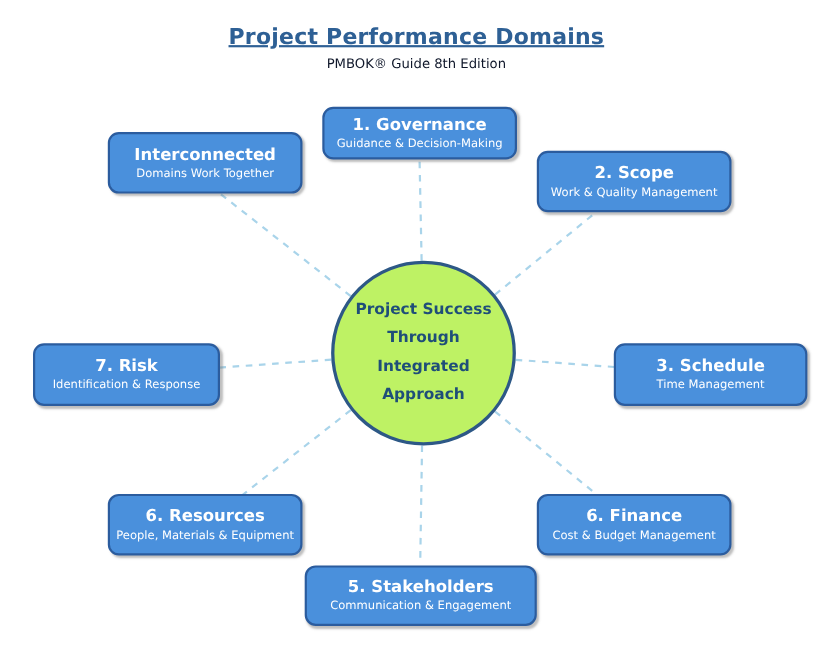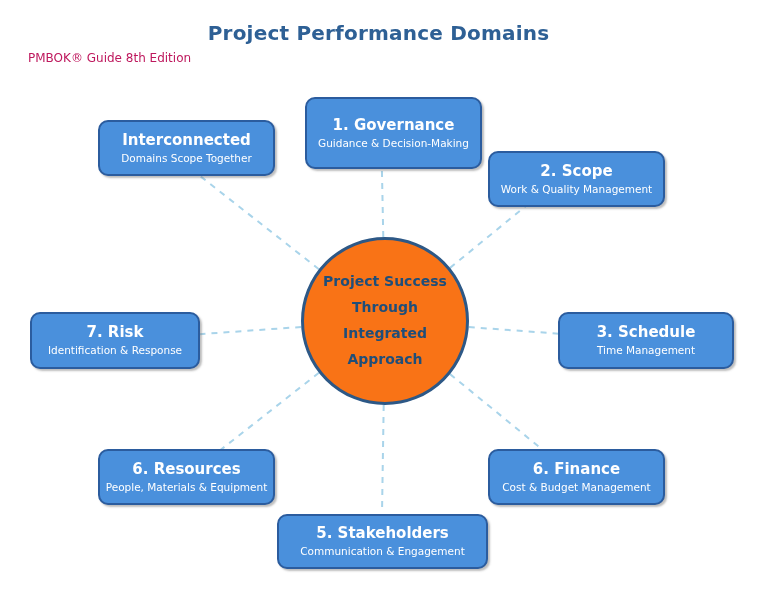--- a/index.html
+++ b/index.html
@@ -15,28 +15,29 @@
   }
 
   .diagram-title {
     position: absolute;
     top: 21px; left: 0; right: 0;
     text-align: center;
     font-size: 20px;
     font-weight: bold;
     color: #2E6095;
     letter-spacing: 0.2px;
+    text-decoration: underline;
   }
 
   .diagram-subtitle {
     position: absolute;
     top: 51px; left: 0; right: 0;
+    text-align: center;
     font-size: 12px;
-    color: #be185d;
-    margin-left: 28px;
+    color: #0f172a;
   }
 
   svg.connectors {
     position: absolute;
     top: 0; left: 0;
     width: 757px; height: 592px;
   }
   svg.connectors line {
     stroke: #A9D4EA;
     stroke-width: 2;
@@ -60,35 +61,35 @@
   .domain-box .box-label {
     font-size: 15px;
     font-weight: bold;
     line-height: 1;
   }
   .domain-box .box-desc {
     font-size: 10.5px;
     line-height: 1;
   }
 
-  .pos-governance    { left: 293px; top:  97px; width: 177px; height: 72px; margin-left: 12px; }
+  .pos-governance    { left: 293px; top:  97px; width: 177px; height: 48px; }
   .pos-interconnected{ left:  98px; top: 120px; width: 177px; height: 56px; }
-  .pos-scope         { left: 488px; top: 151px; width: 177px; height: 56px; }
+  .pos-scope         { left: 488px; top: 137px; width: 177px; height: 56px; }
   .pos-risk          { left:  30px; top: 312px; width: 170px; height: 57px; }
   .pos-schedule      { left: 558px; top: 312px; width: 176px; height: 57px; }
   .pos-resources     { left:  98px; top: 449px; width: 177px; height: 56px; }
   .pos-finance       { left: 488px; top: 449px; width: 177px; height: 56px; }
   .pos-stakeholders  { left: 277px; top: 486px; width: 211px; height: 55px; margin-top: 28px; }
 
   .center-circle {
     position: absolute;
     left: 301px; top: 237px;
     width: 168px; height: 168px;
     border-radius: 50%;
-    background: #f97316;
+    background: #bef264;
     border: 3px solid #2D5886;
     display: flex;
     align-items: center;
     justify-content: center;
     text-align: center;
   }
   .center-circle .circle-text {
     font-size: 14px;
     font-weight: bold;
     color: #1F4E79;
@@ -124,21 +125,21 @@
     <line x1="385" y1="321" x2="382" y2="513"></line>
   </svg>
 
   <div class="domain-box pos-governance">
     <div class="box-label">1. Governance</div>
     <div class="box-desc">Guidance &amp; Decision-Making</div>
   </div>
 
   <div class="domain-box pos-interconnected">
     <div class="box-label">Interconnected</div>
-    <div class="box-desc">Domains Scope Together</div>
+    <div class="box-desc">Domains Work Together</div>
   </div>
 
   <div class="domain-box pos-scope">
     <div class="box-label">2. Scope</div>
     <div class="box-desc">Work &amp; Quality Management</div>
   </div>
 
   <div class="domain-box pos-risk">
     <div class="box-label">7. Risk</div>
     <div class="box-desc">Identification &amp; Response</div>

